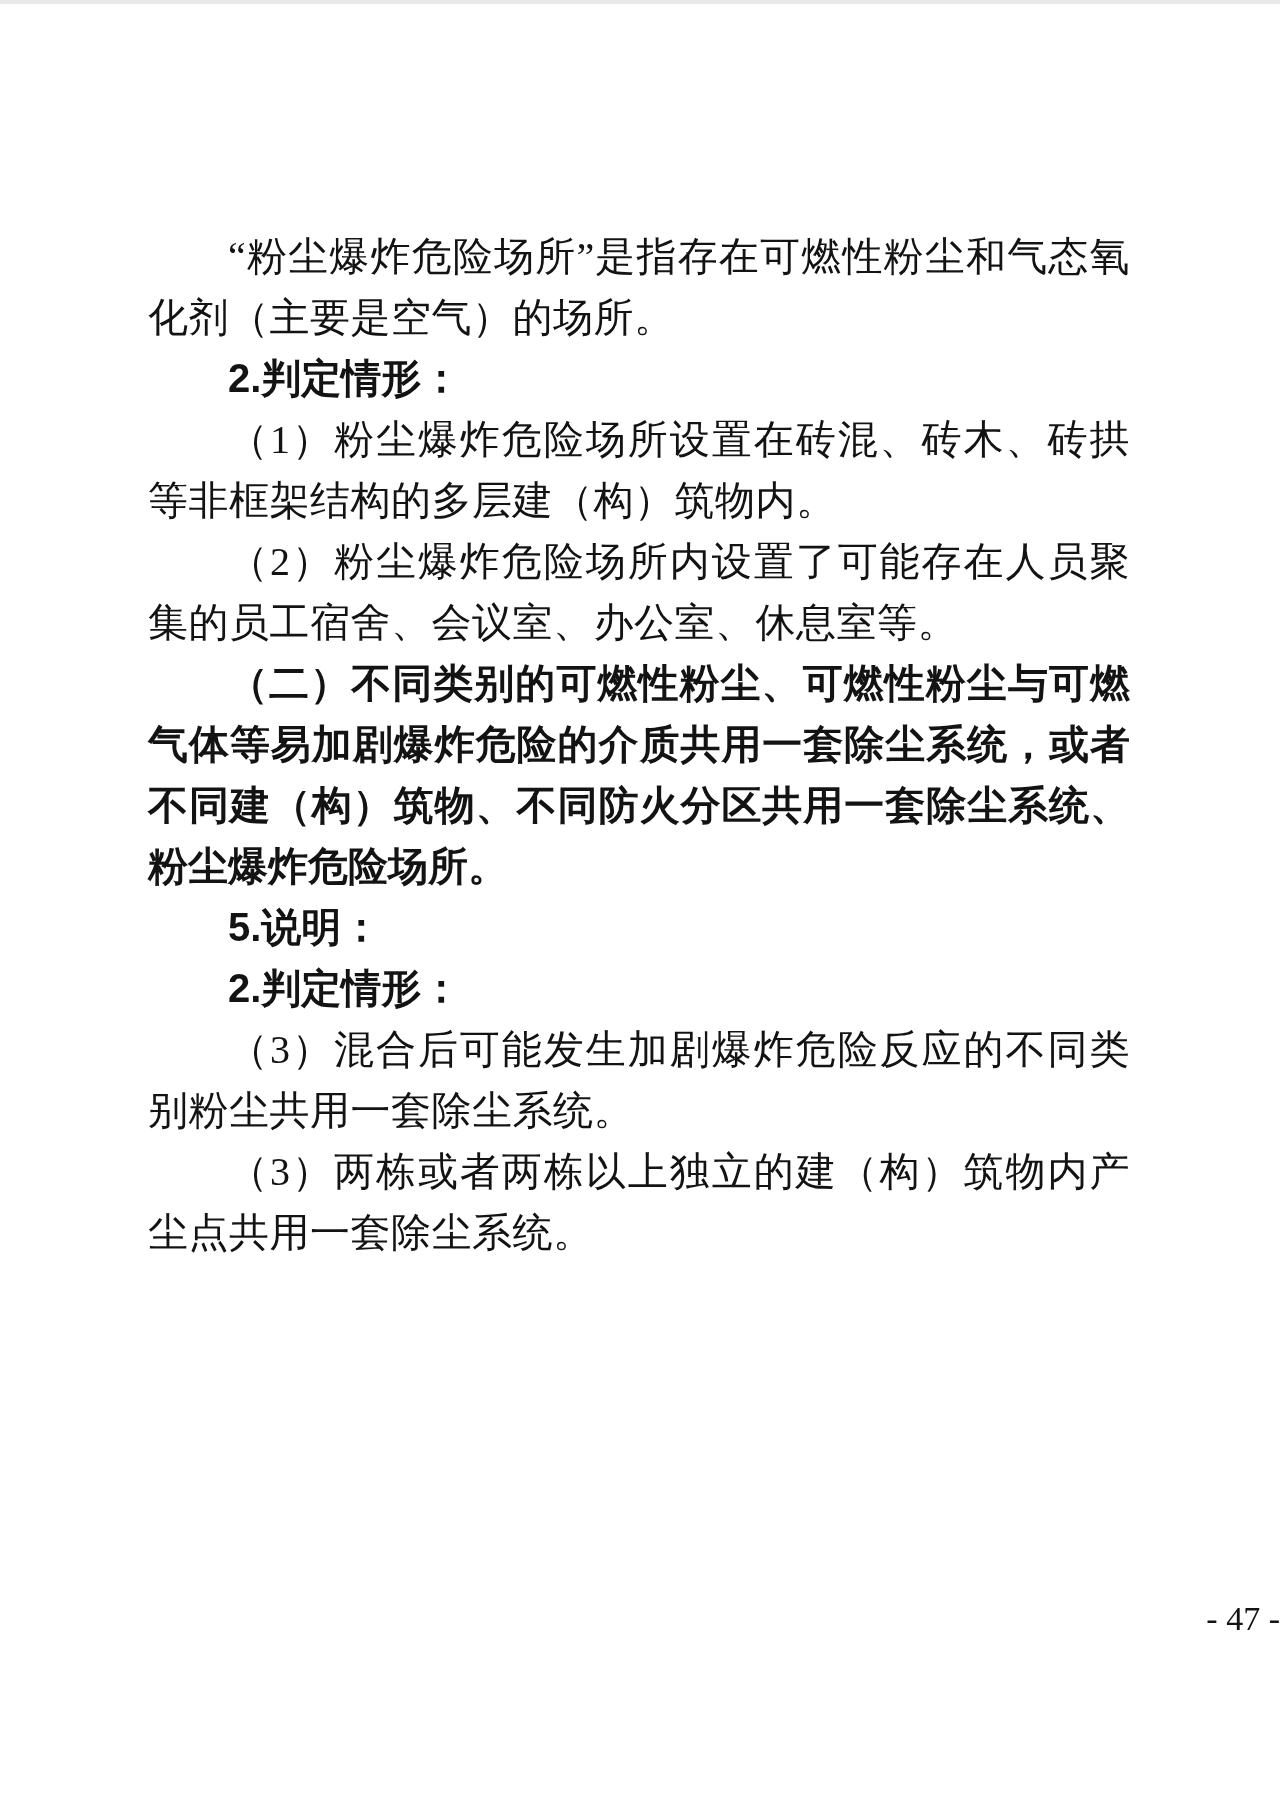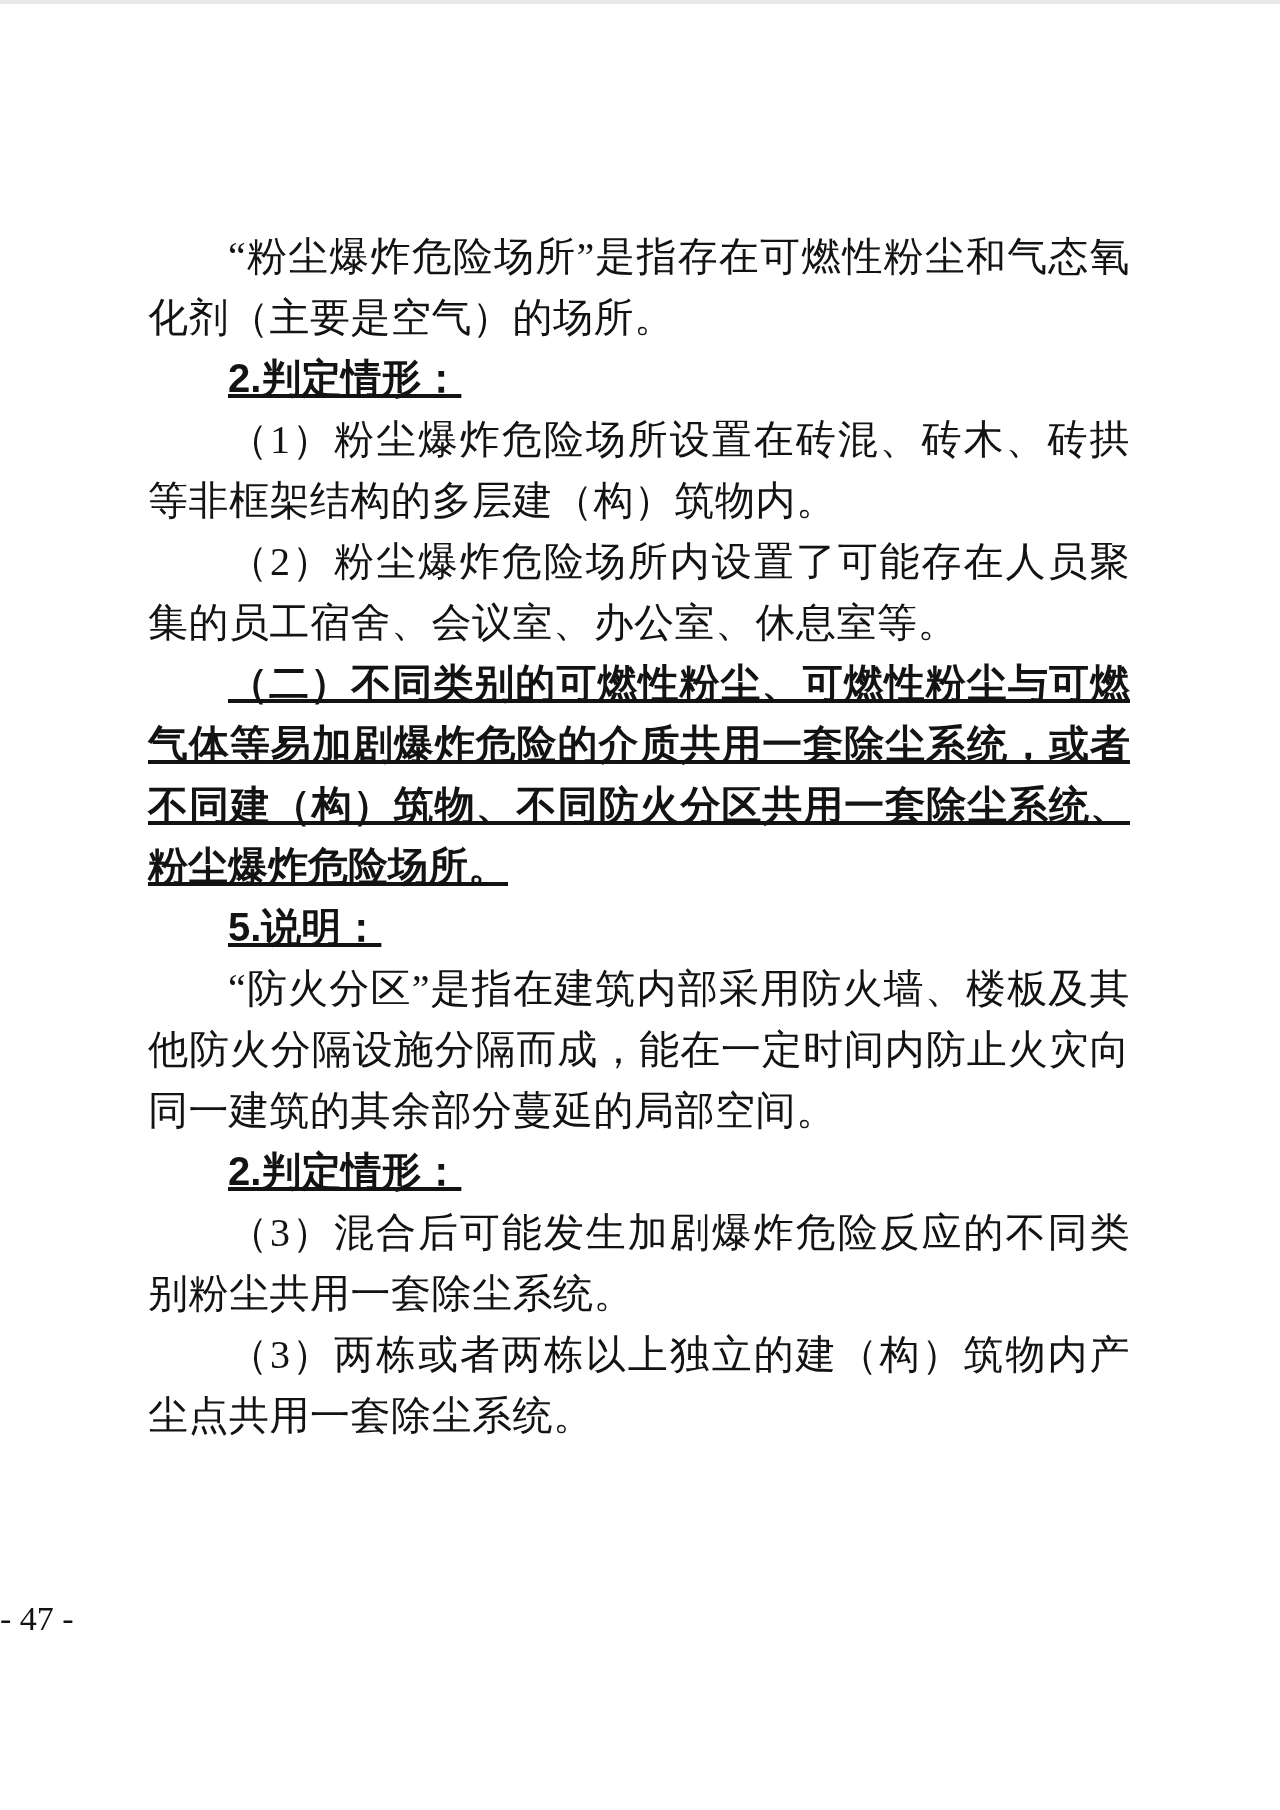--- a/index.html
+++ b/index.html
@@ -25,43 +25,41 @@
     line-height: 61px;
     color: #131313;
     text-align: justify;
     text-indent: 2em;
     letter-spacing: 0.5px;
   }
   .para.bold {
     font-family: "Liberation Sans", sans-serif;
     font-weight: 700;
     letter-spacing: 0;
-    text-decoration: underline;
   }
   .page-number {
     position: absolute;
     left: 0;
     right: 0;
     top: 1596px;
-    text-align: left;
+    text-align: right;
     font-family: "Liberation Serif", serif;
     font-size: 34px;
     color: #131313;
   }
 </style>
 </head>
 <body>
 
 <div class="page">
   <div class="content">
     <p class="para">“粉尘爆炸危险场所”是指存在可燃性粉尘和气态氧化剂（主要是空气）的场所。</p>
     <p class="para bold">2.判定情形：</p>
     <p class="para">（1）粉尘爆炸危险场所设置在砖混、砖木、砖拱等非框架结构的多层建（构）筑物内。</p>
     <p class="para">（2）粉尘爆炸危险场所内设置了可能存在人员聚集的员工宿舍、会议室、办公室、休息室等。</p>
     <p class="para bold">（二）不同类别的可燃性粉尘、可燃性粉尘与可燃气体等易加剧爆炸危险的介质共用一套除尘系统，或者不同建（构）筑物、不同防火分区共用一套除尘系统、粉尘爆炸危险场所。</p>
     <p class="para bold">5.说明：</p>
-    <p class="para">“防火分区”是指在建筑内部采用防火墙、楼板及其他防火分隔设施分隔而成，能在一定时间内防止火灾向同一建筑的其余部分蔓延的局部空间。</p>
     <p class="para bold">2.判定情形：</p>
     <p class="para">（3）混合后可能发生加剧爆炸危险反应的不同类别粉尘共用一套除尘系统。</p>
     <p class="para">（3）两栋或者两栋以上独立的建（构）筑物内产尘点共用一套除尘系统。</p>
   </div>
   <div class="page-number">- 47 -</div>
 </div>
 
 </body></html>

